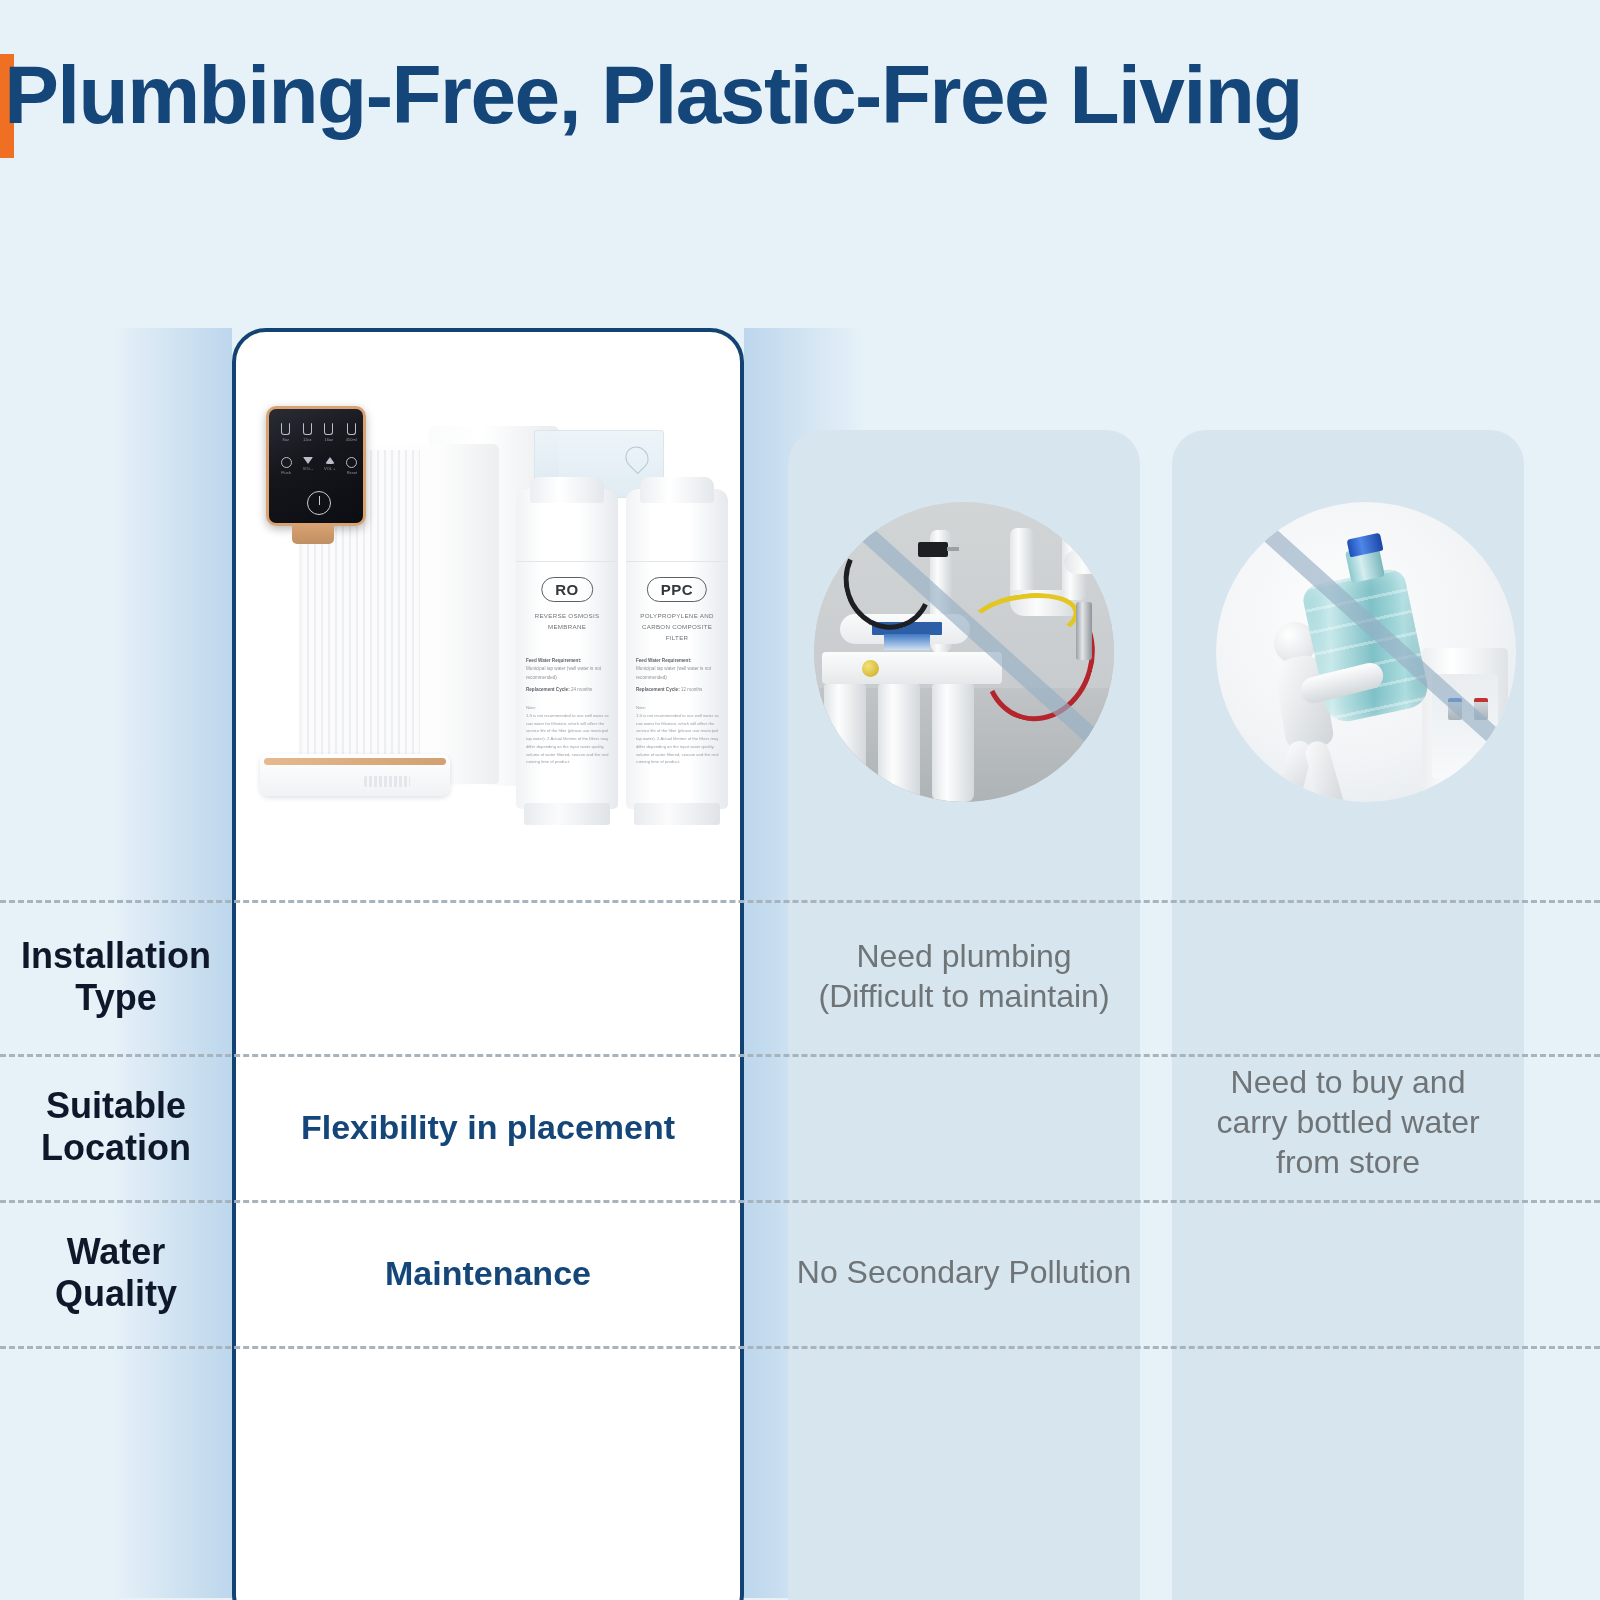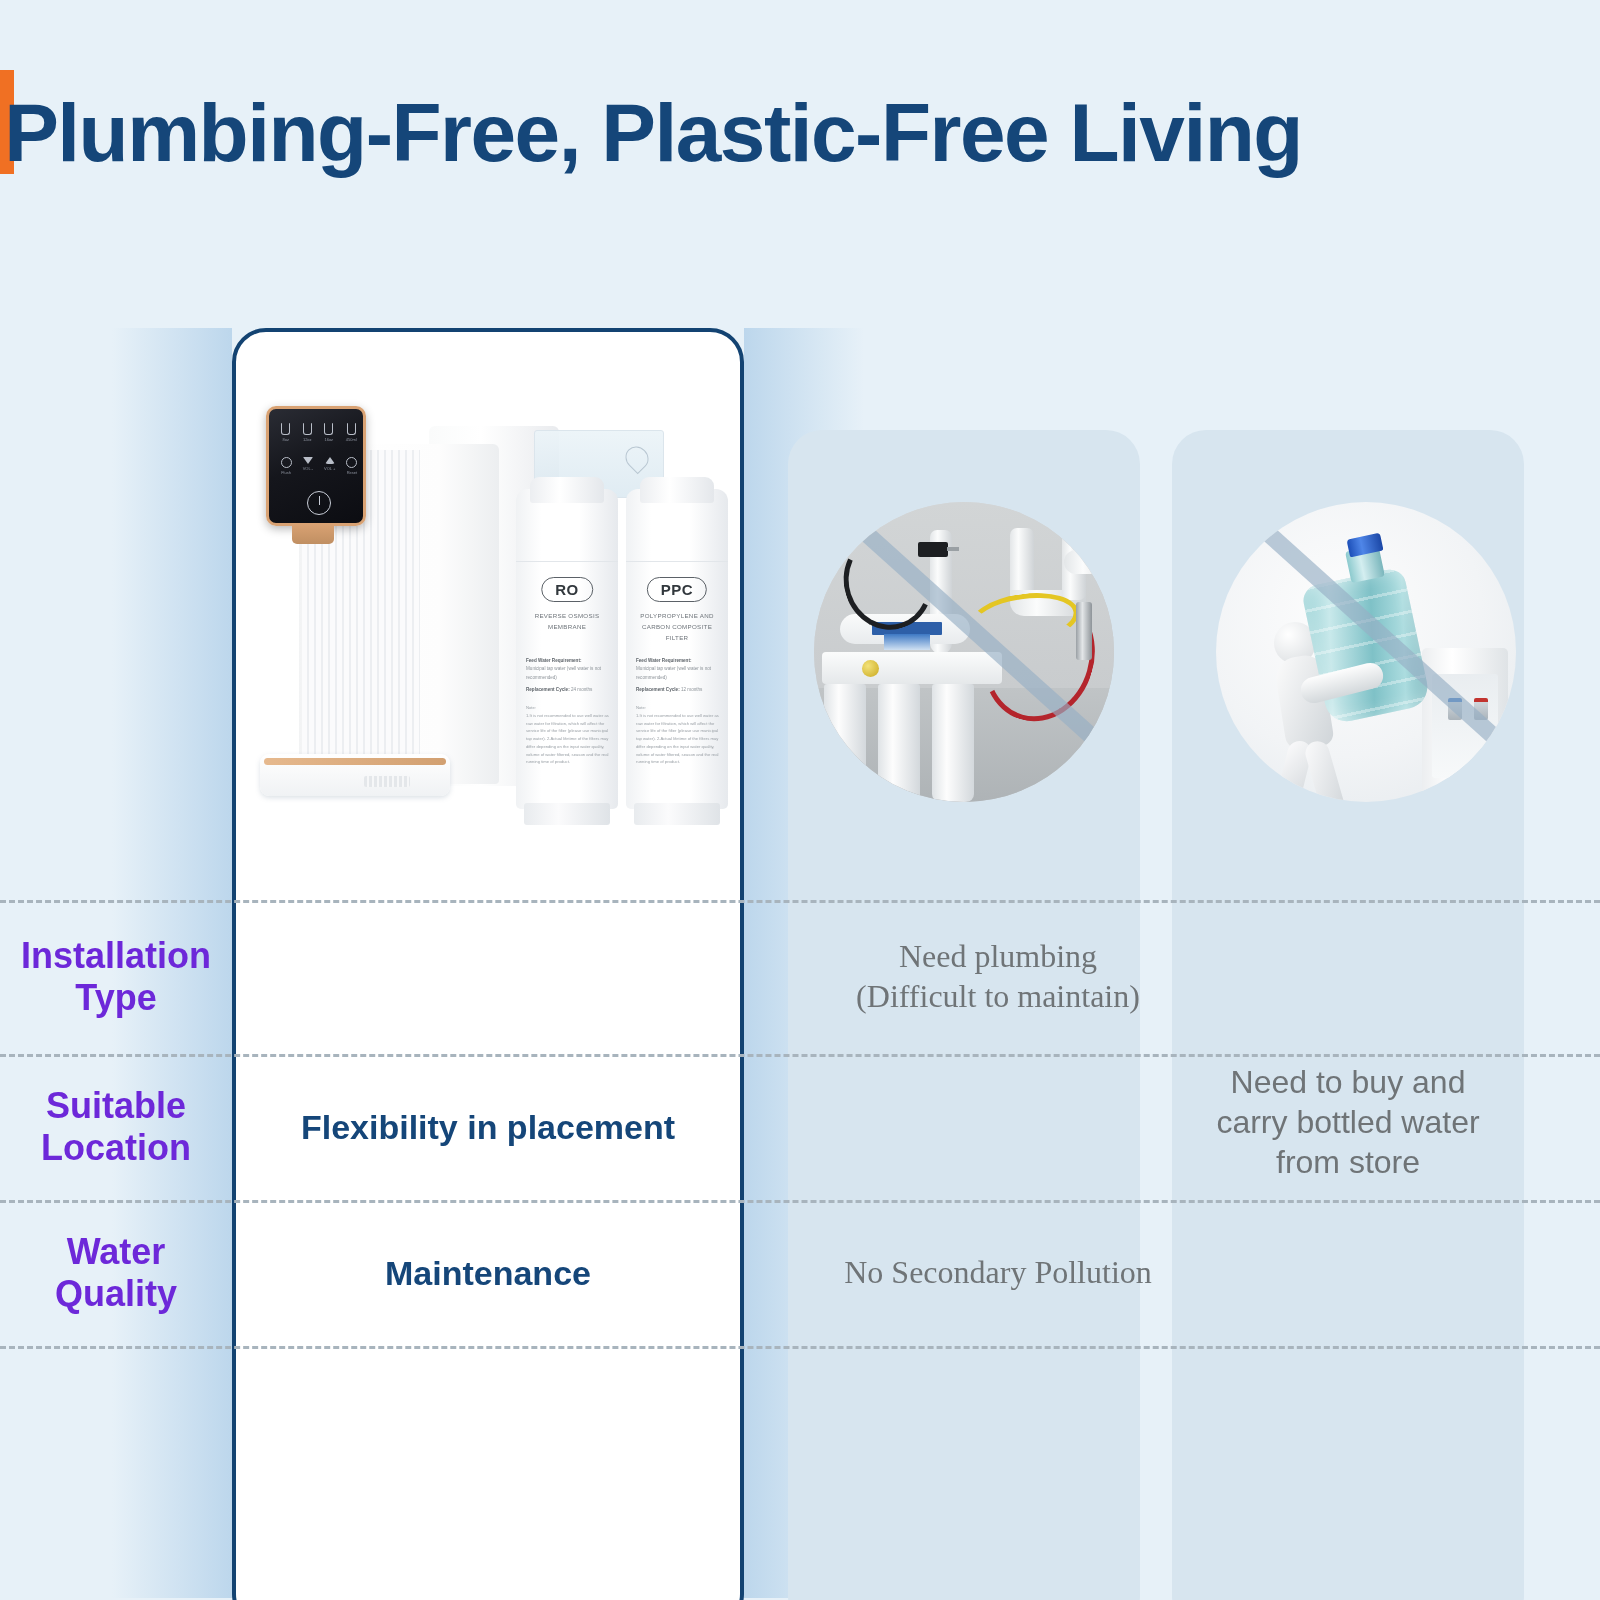--- a/index.html
+++ b/index.html
@@ -6,21 +6,21 @@
   html,body { width:1600px; height:1600px; overflow:hidden; }
   body {
     font-family:"Liberation Sans", sans-serif;
     background:#e7f1f8;
     position:relative;
   }
 
   
   .title-row{
     position:absolute; left:0; top:54px; width:1264px; height:120px;
-    display:flex; align-items:flex-end; justify-content:center;
+    display:flex; align-items:flex-start; justify-content:center;
   }
   .title-bar{ display:flex; height:104px; margin-right:4px; }
   .title-bar-blue{ width:22px; background:#8cb0dc; }
   .title-bar-orange{ width:30px; background:#f07023; }
   .title-text{
     font-size:82px; font-weight:bold; color:#154679;
     letter-spacing:-1.5px; white-space:nowrap; line-height:1;
     margin-left:-14px;
   }
 
@@ -233,25 +233,25 @@
   .table{ position:absolute; left:0; top:900px; width:1600px; height:460px; }
   .rowline{ position:absolute; left:0; width:1600px; height:0;
     border-top:3px dashed #a8b4bd; }
   .rowline.r0{ top:0; } .rowline.r1{ top:154px; }
   .rowline.r2{ top:300px; } .rowline.r3{ top:446px; }
 
   .cell{ position:absolute; display:flex; align-items:center;
     justify-content:center; text-align:center; }
   .col-label{ left:0; width:232px; }
   .col-feat{ left:236px; width:504px; }
-  .col-c2{ left:822px; width:352px;font-family:Liberation Serif, serif; }
+  .col-c2{ left:788px; width:352px; }
 
   .rA{ top:0; height:154px; } .rB{ top:154px; height:146px; } .rC{ top:300px; height:146px; }
 
-  .lbl-text{ font-size:36px; font-weight:bold; color:#6d28d9; line-height:1.18; }
+  .lbl-text{ font-size:36px; font-weight:bold; color:#0f172a; line-height:1.18; }
   .feat-text{ font-size:34px; font-weight:bold; color:#154679; line-height:1.2; }
   .cmp-text{ font-size:32px; color:#6f7477; line-height:1.24; }
   .col-c3-span{ position:absolute; left:1172px; top:0; width:352px; height:446px;
     display:flex; align-items:center; justify-content:center; text-align:center; }
 </style>
 </head>
 <body>
 
 <div class="title-row">
   <div class="title-bar">

